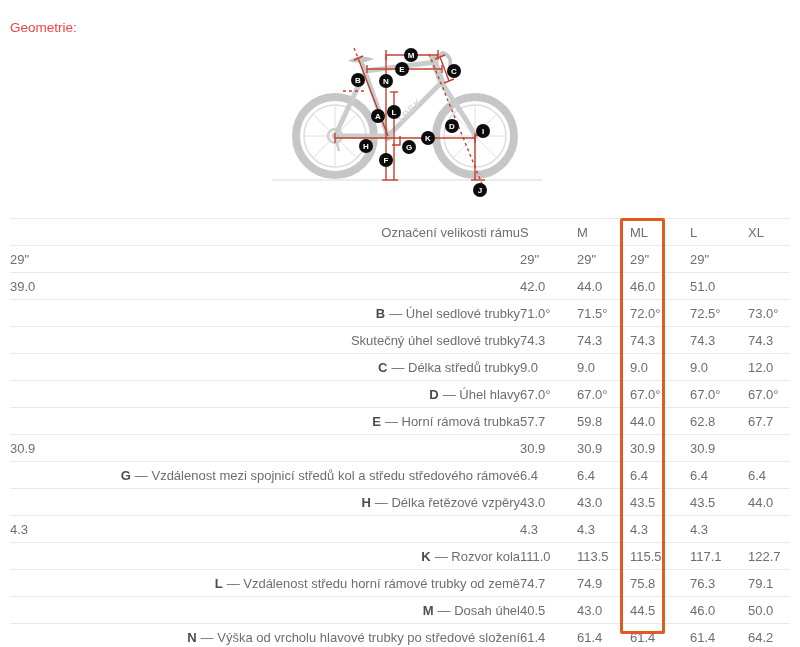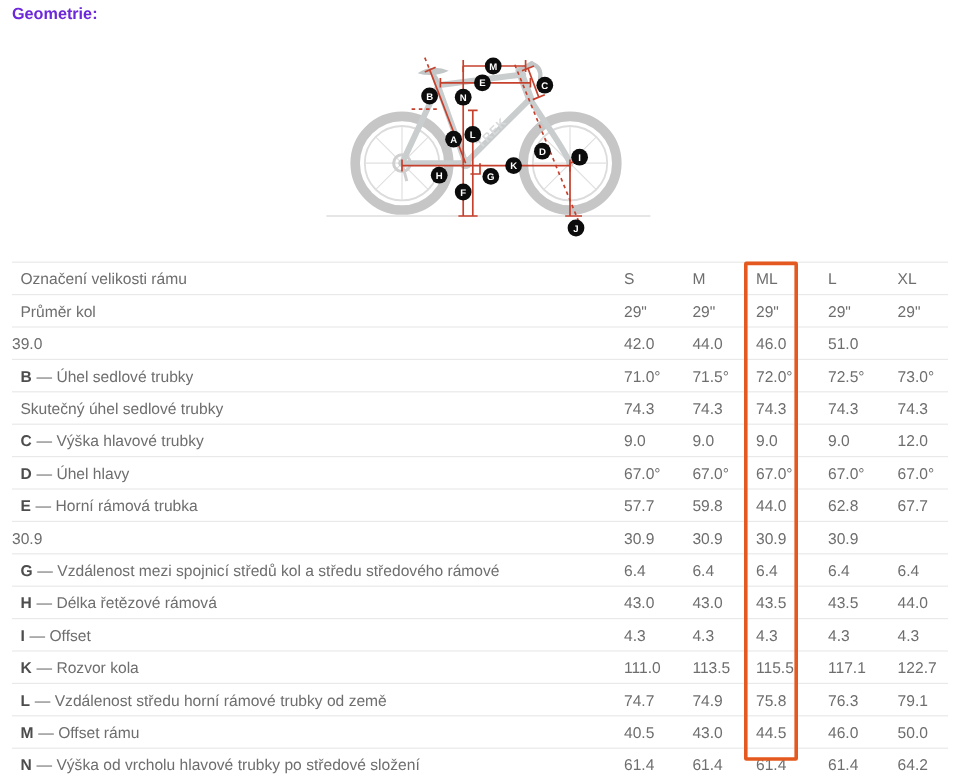--- a/index.html
+++ b/index.html
@@ -5,27 +5,27 @@
   :root{
     --accent:#e3591f;
     --dline:#c5402d;
     --bike:#c9cdce;
     --txt:#6e6e6e;
     --txtdark:#4d4d4d;
   }
   html,body{margin:0;padding:0;background:#fff;}
   .page{position:relative;width:800px;height:647px;background:#fff;overflow:hidden;
         font-family:"Liberation Sans","DejaVu Sans",sans-serif;}
-  .page-title{position:absolute;left:10px;top:4px;font-size:13.5px;font-weight:bold;color:#6d28d9;}
+  .page-title{position:absolute;left:10px;top:20px;font-size:13.5px;font-weight:normal;color:#ef4444;}
   .diagram{position:absolute;left:270px;top:38px;width:280px;height:170px;}
   .geo-table{position:absolute;left:10px;top:218px;width:780px;}
   .g-row{display:grid;grid-template-columns:510px 57px 53px 60px 58px 1fr;height:26px;
          align-items:center;border-top:1px solid #e9e9e9;font-size:13px;color:var(--txt);}
   .g-row:last-child{border-bottom:1px solid #e9e9e9;}
-  .row-label{padding-left:7px;white-space:nowrap;overflow:hidden;}
+  .row-label{padding-left:7px;white-space:nowrap;overflow:hidden;text-align:right;}
   .row-label .prefix{font-weight:bold;color:var(--txtdark);}
   .row-label .prefix:not(:empty){margin-right:4px;}
   .cell{white-space:nowrap;}
   .ml-highlight{position:absolute;left:620px;top:218px;width:45px;height:416px;
                 border:3px solid var(--accent);border-radius:2px;box-sizing:border-box;
                 pointer-events:none;}
   svg text.badge-letter{fill:#fff;font-family:"Liberation Sans","DejaVu Sans",sans-serif;
                         font-size:8px;font-weight:bold;text-anchor:middle;}
   svg text.brand{fill:#d8dadb;font-family:"Liberation Sans","DejaVu Sans",sans-serif;
                  font-size:10px;font-weight:bold;letter-spacing:1px;}
@@ -186,21 +186,20 @@
   <div class="geo-table" id="geo-table">
       <div class="g-row">
         <div class="row-label"><span class="prefix"></span><span>Označení velikosti rámu</span></div>
         <div class="cell">S</div>
         <div class="cell">M</div>
         <div class="cell">ML</div>
         <div class="cell">L</div>
         <div class="cell">XL</div>
       </div>
       <div class="g-row">
-        <div class="row-label"><span class="prefix"></span><span>Průměr kol</span></div>
         <div class="cell">29"</div>
         <div class="cell">29"</div>
         <div class="cell">29"</div>
         <div class="cell">29"</div>
         <div class="cell">29"</div>
       </div>
       <div class="g-row">
         <div class="cell">39.0</div>
         <div class="cell">42.0</div>
         <div class="cell">44.0</div>
@@ -217,21 +216,21 @@
       </div>
       <div class="g-row">
         <div class="row-label"><span class="prefix"></span><span>Skutečný úhel sedlové trubky</span></div>
         <div class="cell">74.3</div>
         <div class="cell">74.3</div>
         <div class="cell">74.3</div>
         <div class="cell">74.3</div>
         <div class="cell">74.3</div>
       </div>
       <div class="g-row">
-        <div class="row-label"><span class="prefix">C</span><span>— Výška hlavové trubky</span></div>
+        <div class="row-label"><span class="prefix">C</span><span>— Délka středů trubky</span></div>
         <div class="cell">9.0</div>
         <div class="cell">9.0</div>
         <div class="cell">9.0</div>
         <div class="cell">9.0</div>
         <div class="cell">12.0</div>
       </div>
       <div class="g-row">
         <div class="row-label"><span class="prefix">D</span><span>— Úhel hlavy</span></div>
         <div class="cell">67.0°</div>
         <div class="cell">67.0°</div>
@@ -256,29 +255,28 @@
       </div>
       <div class="g-row">
         <div class="row-label"><span class="prefix">G</span><span>— Vzdálenost mezi spojnicí středů kol a středu středového rámové</span></div>
         <div class="cell">6.4</div>
         <div class="cell">6.4</div>
         <div class="cell">6.4</div>
         <div class="cell">6.4</div>
         <div class="cell">6.4</div>
       </div>
       <div class="g-row">
-        <div class="row-label"><span class="prefix">H</span><span>— Délka řetězové rámová</span></div>
+        <div class="row-label"><span class="prefix">H</span><span>— Délka řetězové vzpěry</span></div>
         <div class="cell">43.0</div>
         <div class="cell">43.0</div>
         <div class="cell">43.5</div>
         <div class="cell">43.5</div>
         <div class="cell">44.0</div>
       </div>
       <div class="g-row">
-        <div class="row-label"><span class="prefix">I</span><span>— Offset</span></div>
         <div class="cell">4.3</div>
         <div class="cell">4.3</div>
         <div class="cell">4.3</div>
         <div class="cell">4.3</div>
         <div class="cell">4.3</div>
       </div>
       <div class="g-row">
         <div class="row-label"><span class="prefix">K</span><span>— Rozvor kola</span></div>
         <div class="cell">111.0</div>
         <div class="cell">113.5</div>
@@ -288,21 +286,21 @@
       </div>
       <div class="g-row">
         <div class="row-label"><span class="prefix">L</span><span>— Vzdálenost středu horní rámové trubky od země</span></div>
         <div class="cell">74.7</div>
         <div class="cell">74.9</div>
         <div class="cell">75.8</div>
         <div class="cell">76.3</div>
         <div class="cell">79.1</div>
       </div>
       <div class="g-row">
-        <div class="row-label"><span class="prefix">M</span><span>— Offset rámu</span></div>
+        <div class="row-label"><span class="prefix">M</span><span>— Dosah úhel</span></div>
         <div class="cell">40.5</div>
         <div class="cell">43.0</div>
         <div class="cell">44.5</div>
         <div class="cell">46.0</div>
         <div class="cell">50.0</div>
       </div>
       <div class="g-row">
         <div class="row-label"><span class="prefix">N</span><span>— Výška od vrcholu hlavové trubky po středové složení</span></div>
         <div class="cell">61.4</div>
         <div class="cell">61.4</div>

